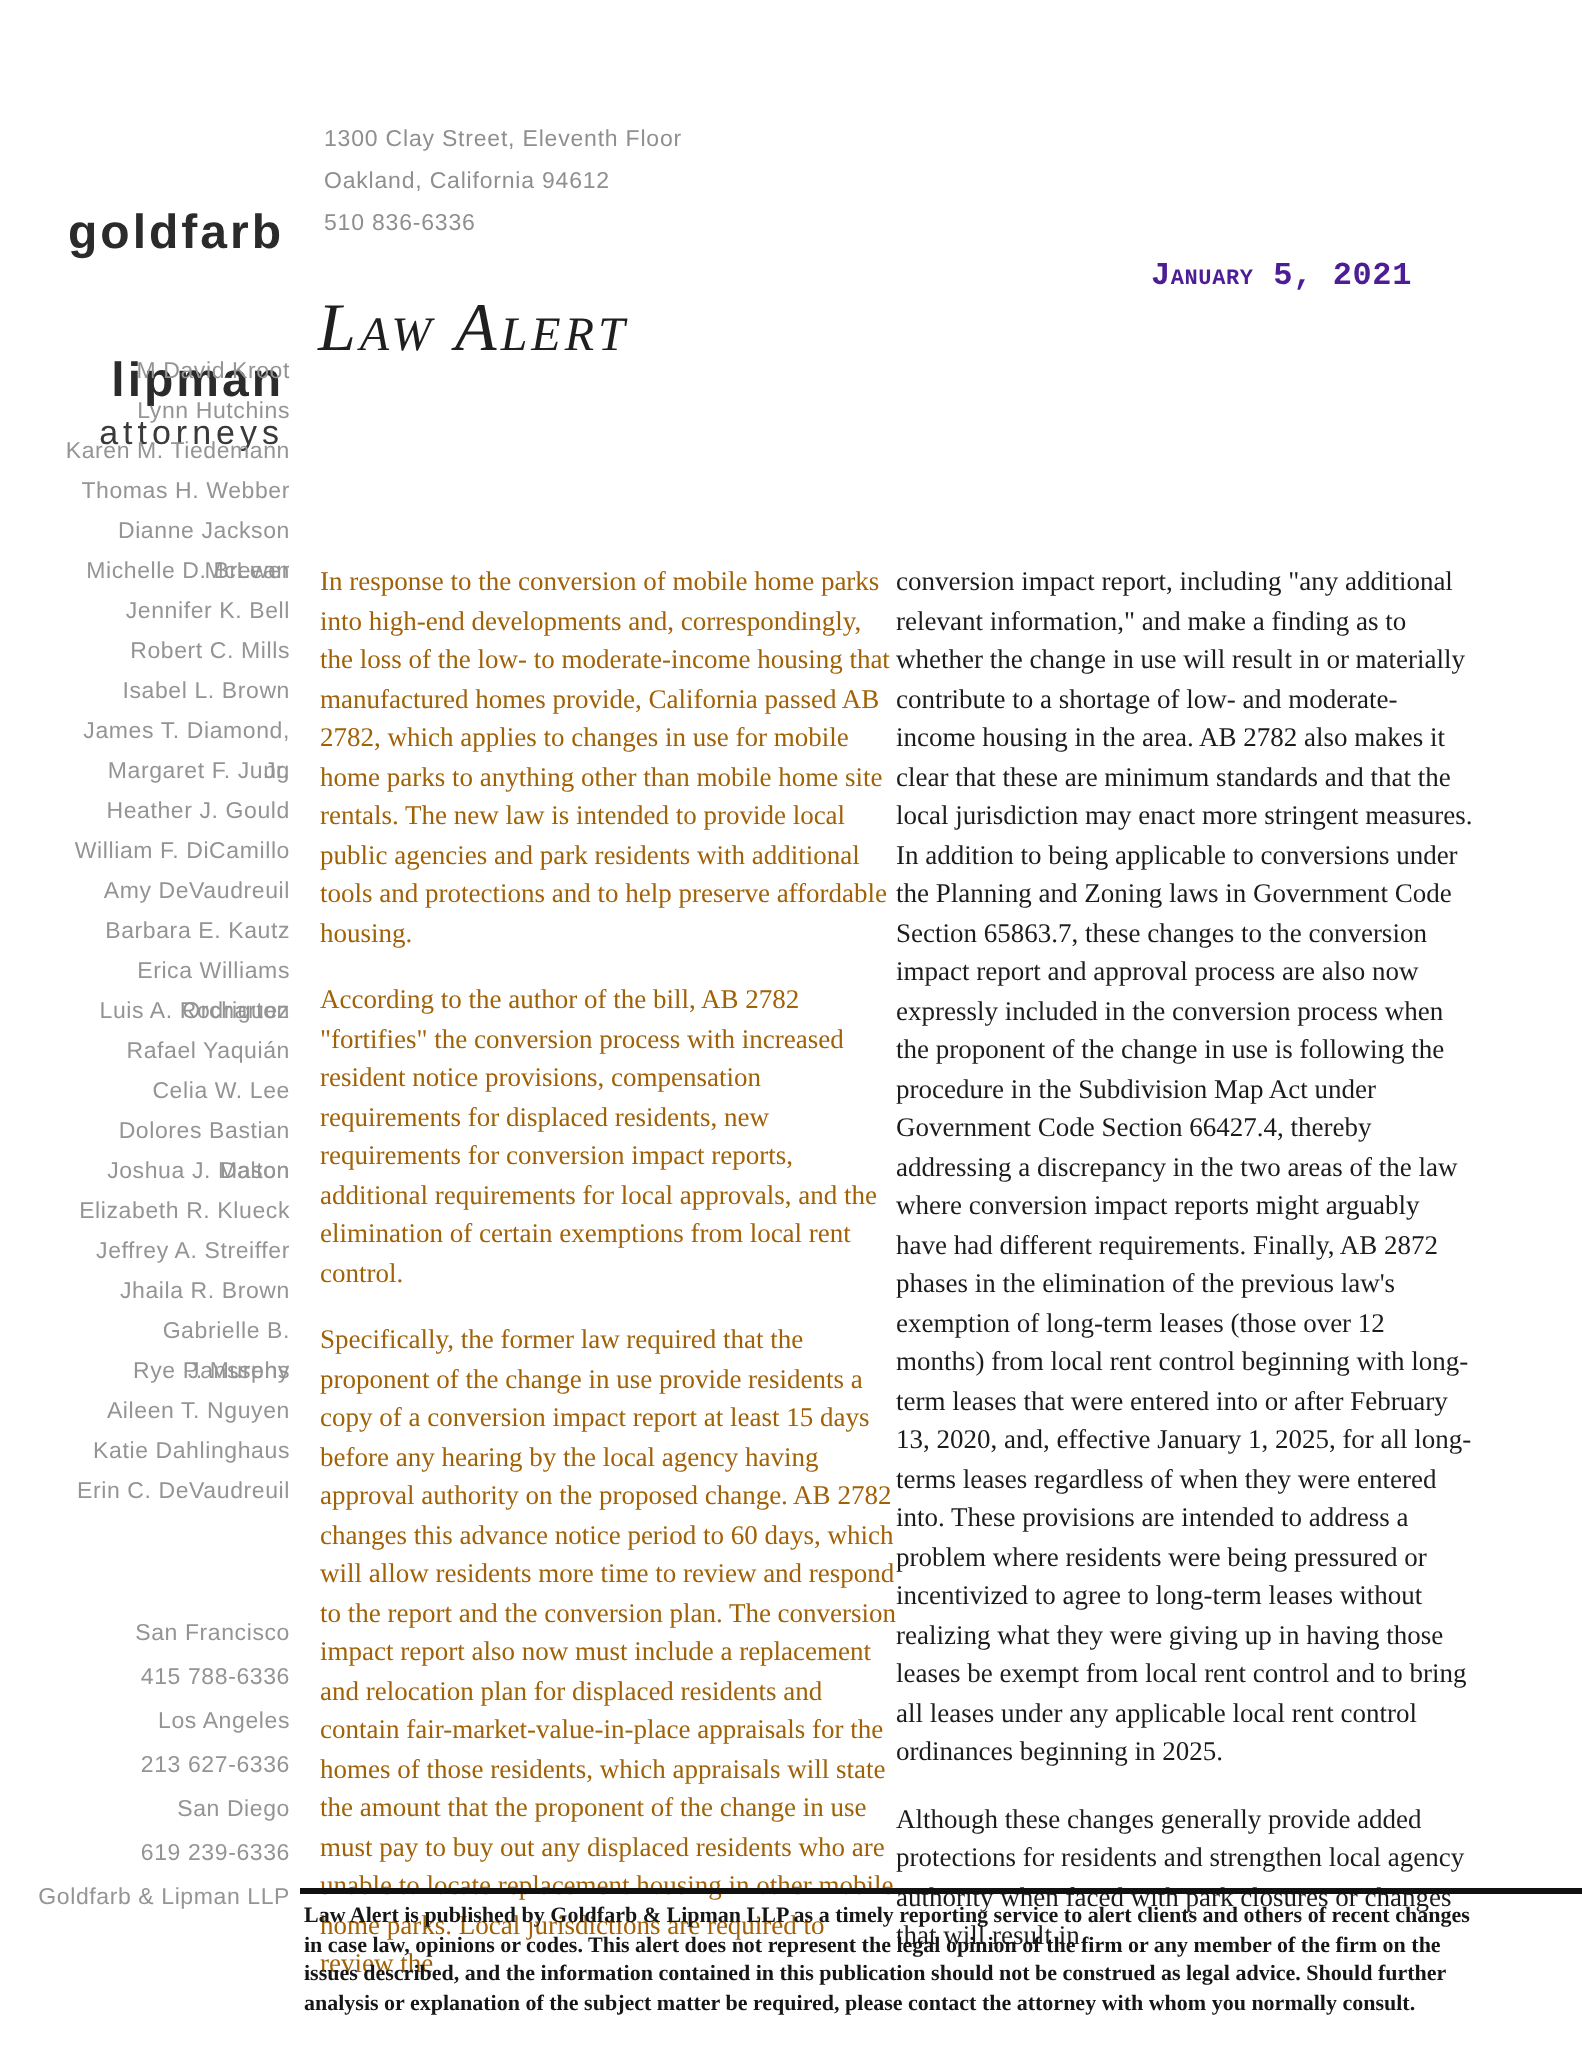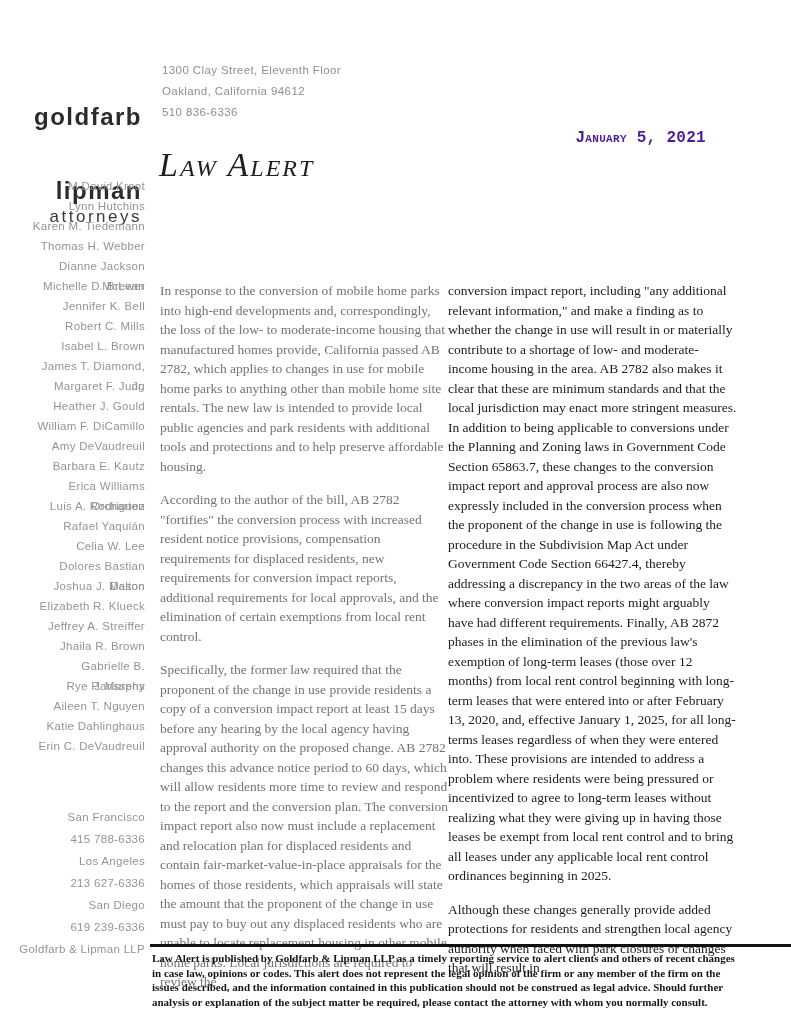--- a/index.html
+++ b/index.html
@@ -29,21 +29,21 @@
   
   .attorneys { position:absolute; top:176px; left:0; width:145px; text-align:right;
     font-family:"Liberation Sans", sans-serif; font-size:11.5px; color:#949494;
     letter-spacing:0.3px; }
   .attorneys div { height:20px; line-height:20px;padding-left:28px; }
   .offices { position:absolute; top:806px; left:0; width:145px; text-align:right;
     font-family:"Liberation Sans", sans-serif; font-size:11.5px; color:#949494;
     letter-spacing:0.3px; }
   .offices div { height:22px; line-height:22px; }
   
-  .col { position:absolute; top:281px; font-size:13.5px; line-height:19.5px; color:#737373; }
+  .col { position:absolute; top:281px; font-size:13.5px; line-height:19.5px; color:#a16207; }
   .col1 { left:160px; width:290px; }
   .col2 { left:448px; width:289px; color:#1c1c1c; }
   .col p { margin:0 0 14px 0; }
   
   .footer-rule { position:absolute; top:944px; left:150px; width:641px; height:3px; background:#101010; }
   .footer-text { position:absolute; top:951px; left:152px; width:594px;
     font-size:11px; line-height:14.5px; font-weight:bold; color:#161616; }
 </style>
 </head>
 <body>

